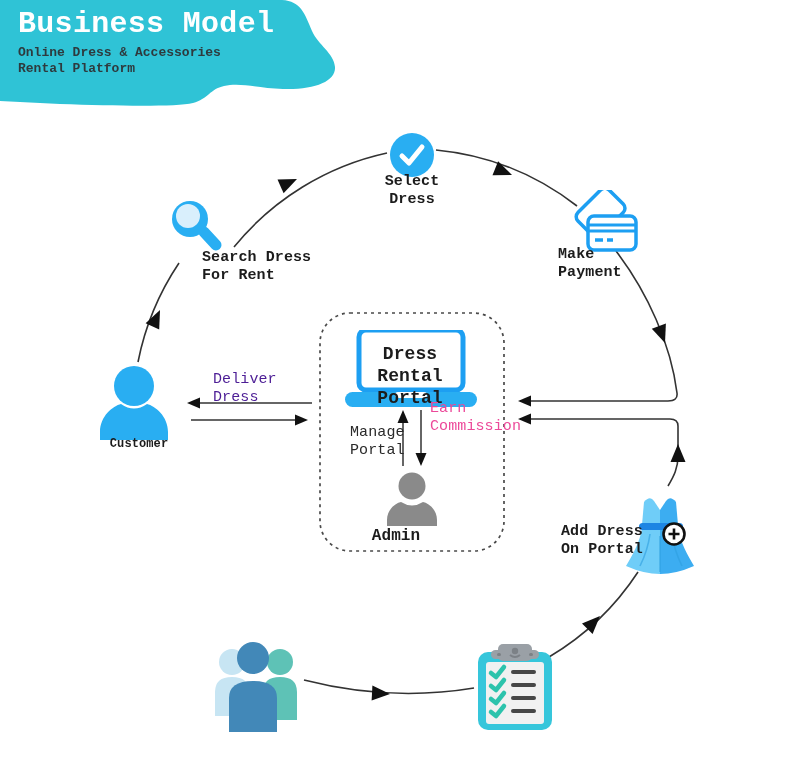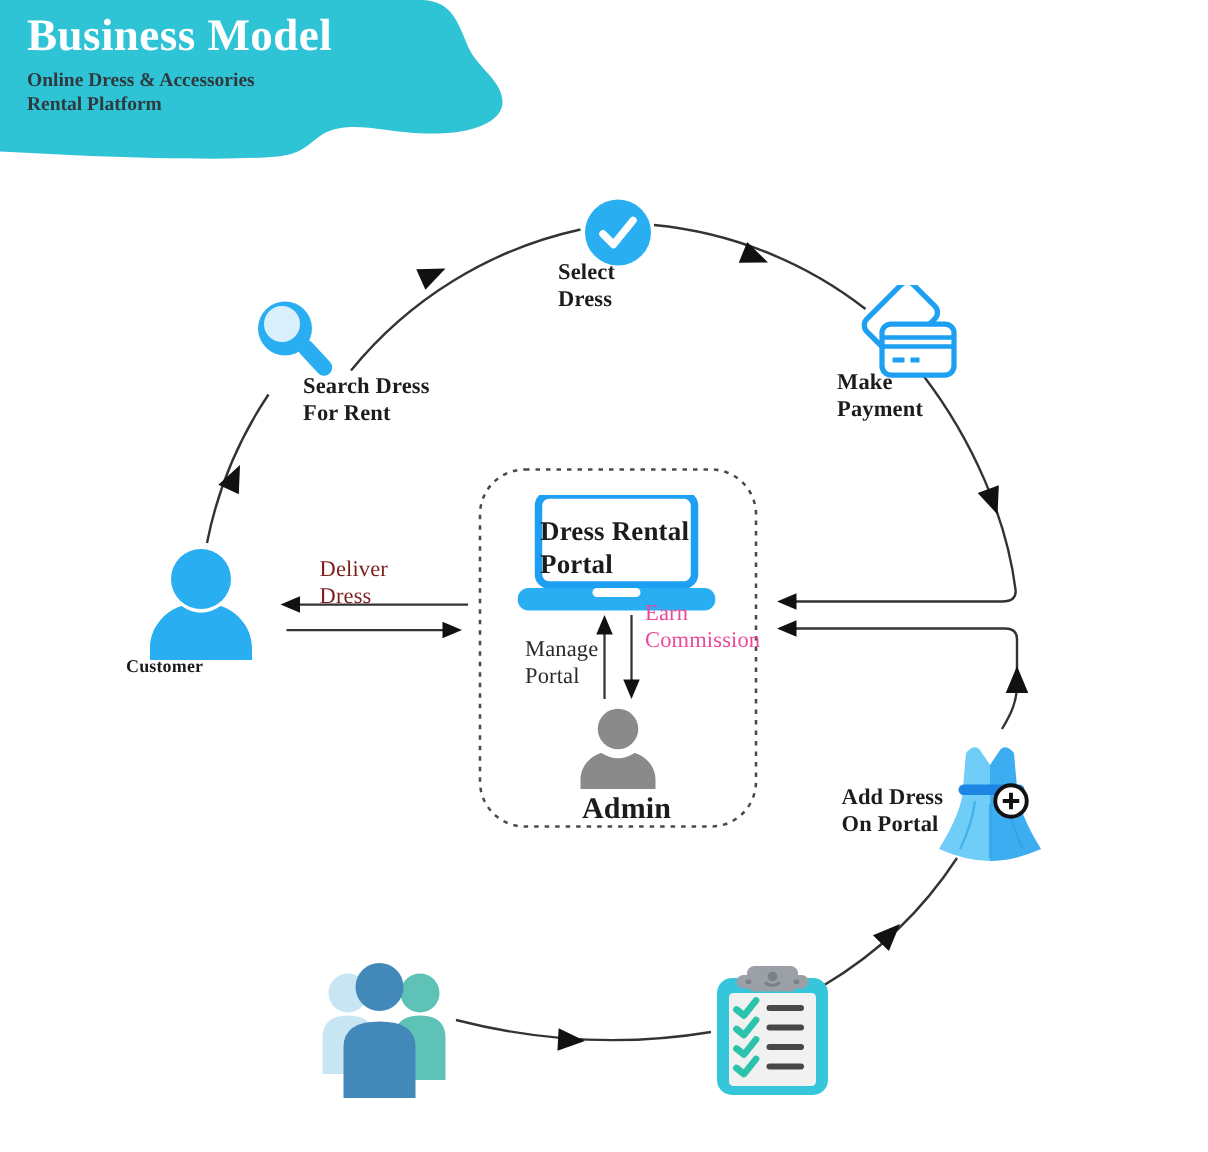--- a/index.html
+++ b/index.html
@@ -1,25 +1,25 @@
 <!DOCTYPE html>
 <html style="--header-teal: #2fc3d6; --subtitle-dark: #2e3a3e; --text-dark: #1c1c1c; --arrow-dark: #333333; --icon-blue: #29aef2; --icon-blue-light: #d9effc; --outline-blue: #1d9ff2; --dress-light: #6fcdf8; --dress-mid: #3cadf1; --dress-belt: #1d85e3; --admin-gray: #8a8a8a; --clipboard-teal: #36c6db; --clipboard-paper: #f1f1f1; --clip-gray: #9aa0a6; --check-teal: #2cc3ac; --list-line-gray: #474747; --vendor-pale-blue: #c7e5f3; --vendor-teal: #5ec2b6; --vendor-blue: #4288b8;"><head>
 <meta charset="utf-8">
 <style>
   html,body{margin:0;padding:0;background:#fff;}
   #canvas{
     position:relative;width:701px;height:768px;background:#fff;overflow:hidden;
-    font-family:Liberation Serif, serif;
+    font-family:Liberation Mono, monospace;
   }
   .abs{position:absolute;}
   .lbl{
     position:absolute;font-weight:bold;font-size:15px;line-height:1.22;
     color:var(--text-dark,#1c1c1c);white-space:pre-line;letter-spacing:0.1px;
   }
-  .center{}
+  .center{text-align:center;}
   #header-title{
     position:absolute;left:18px;top:7px;font-weight:bold;font-size:30px;
     color:#ffffff;letter-spacing:0.3px;
   }
   #header-subtitle{
     position:absolute;left:18px;top:45px;font-weight:bold;font-size:13px;
     line-height:1.25;color:var(--subtitle-dark,#2e3a3e);white-space:pre-line;
   }
   
   .f-blue{fill:var(--icon-blue,#29aef2);}
@@ -121,23 +121,23 @@
 
   <div class="lbl" style="left:350px;top:424px;font-weight:normal;color:#2a2a2a">Manage
 Portal</div>
   <div class="lbl" style="left:430px;top:400px;font-weight:normal;color:#ec4899">Earn
 Commission</div>
 
   <svg class="abs" style="left:384px;top:470px" width="56" height="56" viewBox="0 0 56 56">
     <circle class="f-gray" cx="28" cy="16" r="13.5"></circle>
     <path class="f-gray" d="M3 56 L3 50 C3 39 12 33 17 32 Q28 39 39 32 C44 33 53 39 53 50 L53 56 Z"></path>
   </svg>
-  <div class="lbl center" style="left:388px;top:527px;width:64px;font-size:20px">Admin</div>
+  <div class="lbl center" style="left:364px;top:527px;width:64px;font-size:16px">Admin</div>
 
-  <div class="lbl" style="left:213px;top:371px;font-weight:normal;color:#7f1d1d">Deliver
+  <div class="lbl" style="left:213px;top:371px;font-weight:normal;color:#4c1d95">Deliver
 Dress</div>
 
   <svg class="abs" style="left:624px;top:494px" width="74" height="82" viewBox="0 0 74 82">
     <path fill="var(--dress-light,#6fcdf8)" d="M18 34 C16 48 8 62 2 72 Q20 80 36 80 L36 34 Z"></path>
     <path fill="var(--dress-mid,#3cadf1)" d="M36 34 L54 34 C56 48 64 62 70 72 Q52 80 36 80 Z"></path>
     <path fill="var(--dress-light,#6fcdf8)" d="M20 8 Q26 1 30 7 L36 16 L36 31 L18 31 Z"></path>
     <path fill="var(--dress-mid,#3cadf1)" d="M36 16 L42 7 Q46 1 52 8 L54 31 L36 31 Z"></path>
     <path d="M26 40 C24 55 20 64 16 72 M48 40 C50 55 54 64 58 72 M36 42 L36 78" stroke="#2d9fe0" stroke-width="1.6" fill="none" opacity="0.6"></path>
     <rect fill="var(--dress-belt,#1d85e3)" x="15" y="29" width="44" height="7" rx="3.5"></rect>
     <circle cx="50" cy="40" r="10.5" fill="#fff" stroke="#111" stroke-width="2.6"></circle>

